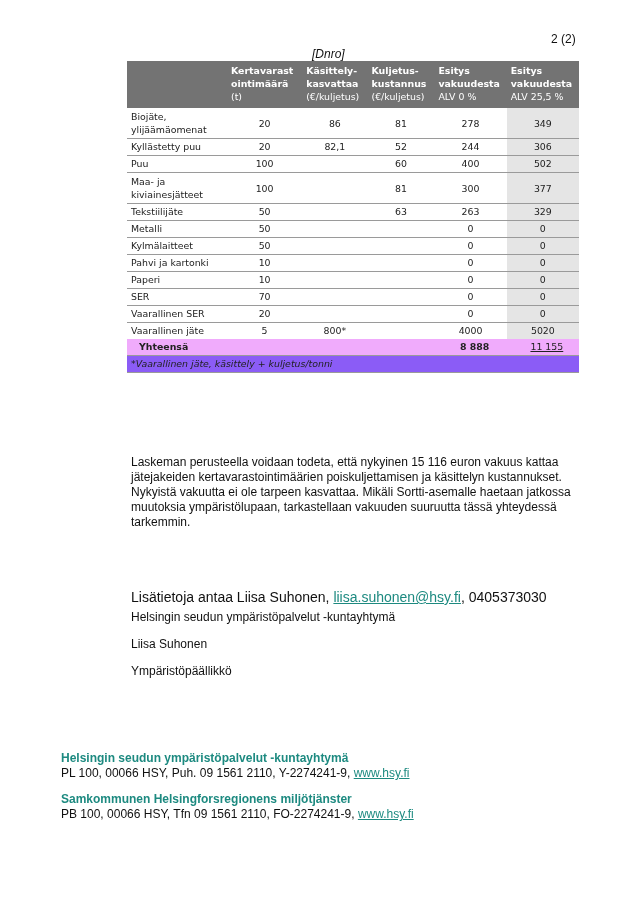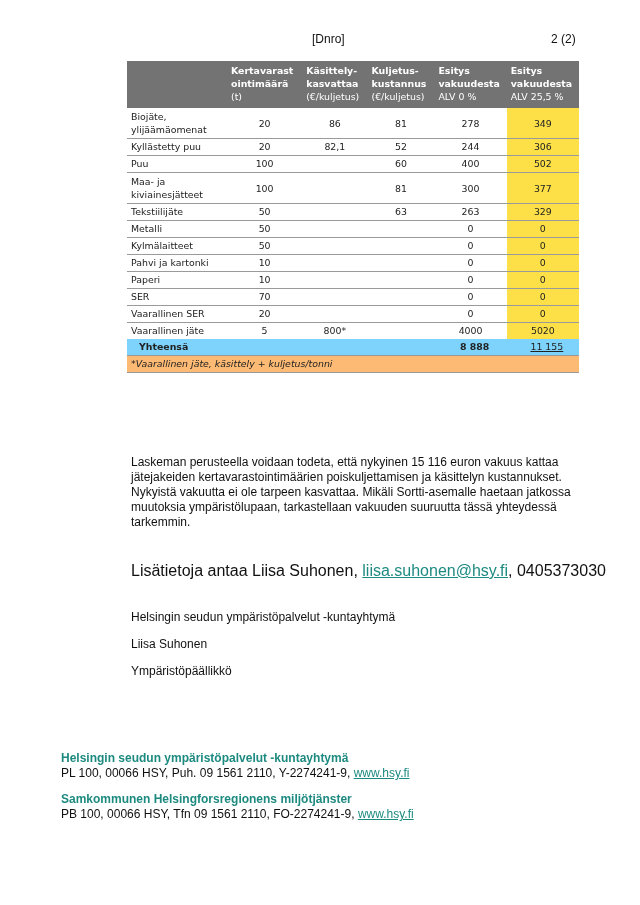--- a/index.html
+++ b/index.html
@@ -1,35 +1,35 @@
 <!DOCTYPE html>
 <html><head>
 <meta charset="utf-8">
 <style>
   html, body { margin: 0; padding: 0; background: #ffffff; }
   body { width: 640px; height: 905px; position: relative; font-family: "Liberation Sans", sans-serif; color: #111; overflow: hidden; }
-  .hdr-dnro { position: absolute; top: 32px; left: 312px; font-size: 12px; }
+  .hdr-dnro { position: absolute; top: 47px; left: 312px; font-size: 12px; font-style: italic; }
   .hdr-page { position: absolute; top: 32px; left: 551px; font-size: 12px; }
 
   table.cost { position: absolute; top: 61px; left: 127px; width: 452px; border-collapse: collapse; font-family: "DejaVu Sans", sans-serif; font-size: 9.4px; color: #222; }
   table.cost th { background: #737373; color: #ffffff; text-align: left; vertical-align: top; font-weight: bold; padding: 3px 4px 4px 4px; line-height: 13px; height: 40px; }
   table.cost th .unit { font-weight: normal; }
   table.cost th.bold-unit .unit { font-weight: normal; }
   table.cost td { border-top: 1px solid #9a9a9a; padding: 1px 4px; height: 14px; line-height: 14px; text-align: center; }
   table.cost td.lbl { text-align: left; width: 92px; }
   table.cost tr.tall td { height: 28px; line-height: 13px; }
-  table.cost td.hl { background: #fde047; }
-  table.cost tr.total td { background: #7dd3fc; font-weight: bold; padding-left: 12px; }
+  table.cost td.hl { background: #e5e5e5; }
+  table.cost tr.total td { background: #f0abfc; font-weight: bold; padding-left: 12px; }
   table.cost tr.total td.plain { font-weight: normal; text-decoration: underline; }
   table.cost tr.total td.bi { }
-  table.cost tr.note td { text-align: left; font-style: italic; border-bottom: 1px solid #9a9a9a; background: #fdba74; }
+  table.cost tr.note td { text-align: left; font-style: italic; border-bottom: 1px solid #9a9a9a; background: #8b5cf6; }
   table.cost tr:first-child td { border-top: 0; }
 
   .para { position: absolute; left: 131px; top: 455px; width: 455px; font-size: 12px; line-height: 15px; }
-  .contact { position: absolute; left: 131px; top: 562px; font-size: 16px; }
+  .contact { position: absolute; left: 131px; top: 589px; font-size: 14px; }
   .contact a, .footer a { color: #1d8a80; text-decoration: underline; }
   .sig { position: absolute; left: 131px; font-size: 12px; }
   .footer-title { position: absolute; left: 61px; font-size: 12px; font-weight: bold; color: #1d8a80; }
   .footer-line { position: absolute; left: 61px; font-size: 12px; }
 </style>
 </head>
 <body>
 
 <div class="hdr-dnro">[Dnro]</div>
 <div class="hdr-page">2 (2)</div>

